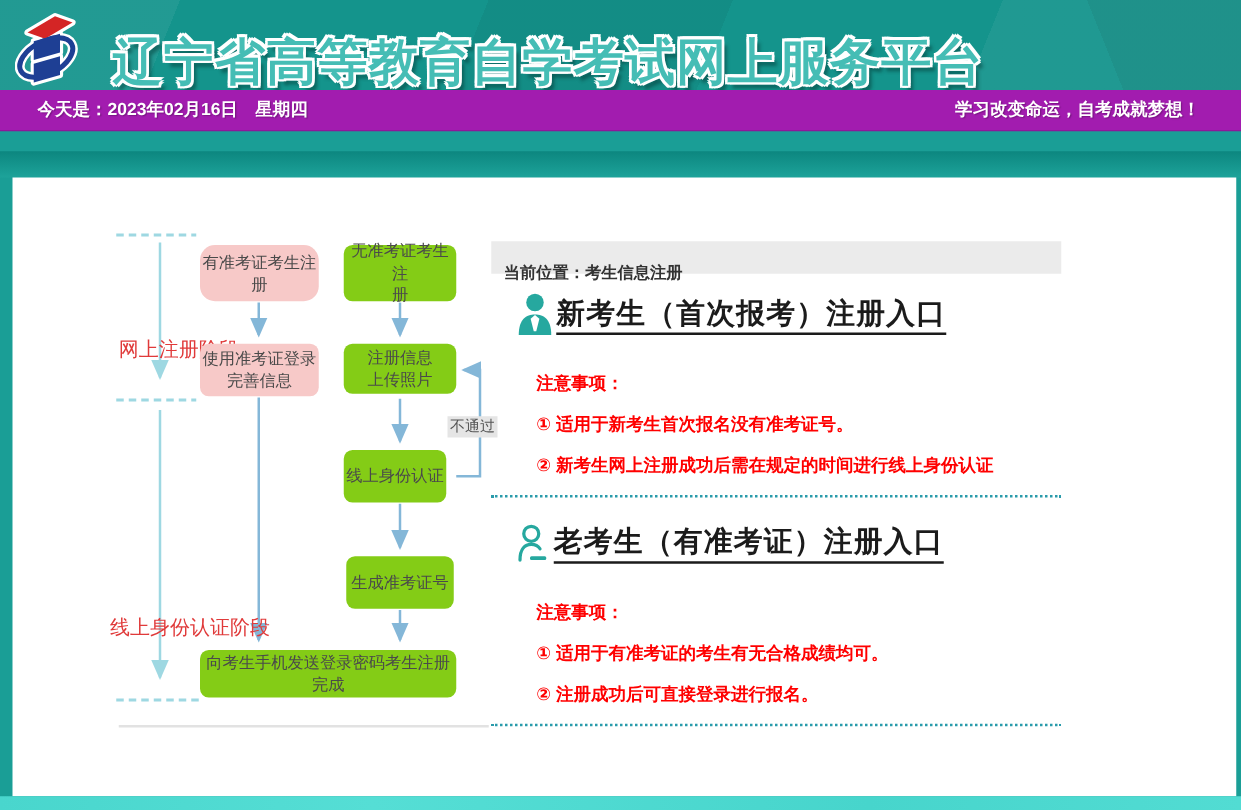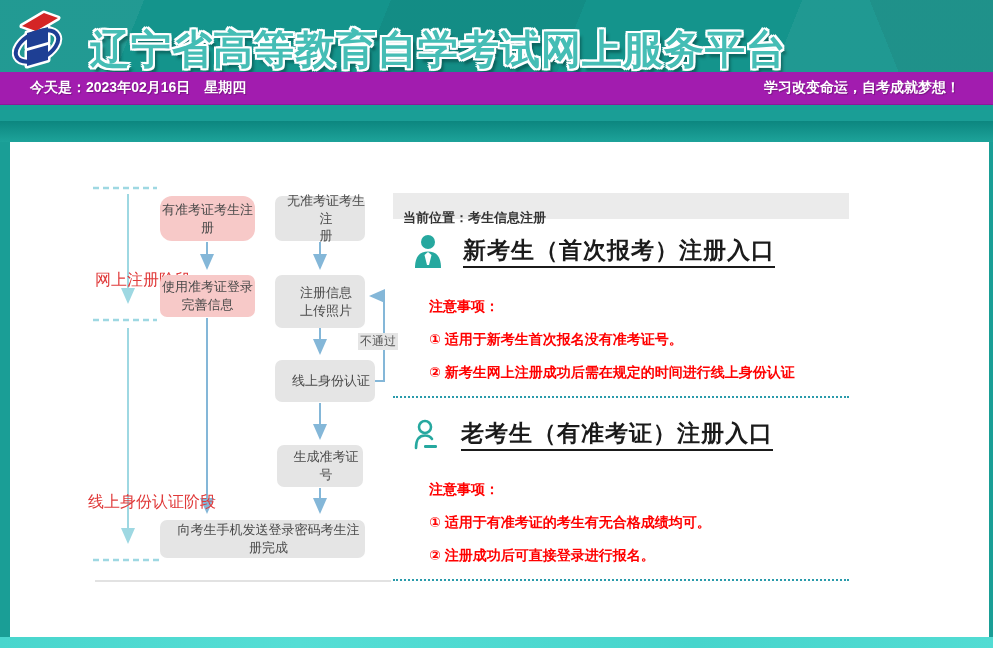--- a/index.html
+++ b/index.html
@@ -57,33 +57,33 @@
   
   .flowchart { position:absolute; left:0; top:0; width:398px; height:495px; }
   .flow-lines { position:absolute; left:0; top:0; }
   .fc-box {
     position:absolute; border-radius:7px;
     display:flex; align-items:center; justify-content:center; text-align:center;
     font-size:13px; color:#4a4a4a; line-height:1.35; white-space:pre-line;
     filter:blur(0.2px);
   }
   .fc-pink { background:#f7c9c8; }
-  .fc-gray { background:#e5e5e5;padding-left:12px; }
+  .fc-gray { background:#84cc16; }
   .stage-label { position:absolute; color:#e03a3a; font-size:16px; white-space:nowrap;margin-top:24px; }
   .fail-label { position:absolute; color:#555; font-size:12px; background:#e5e5e5; padding:0 2px; }
   .fc-divider { position:absolute; left:85px; top:438px; width:296px; height:2px; background:#e2e2e2; }
 
   
   .info { position:absolute; left:383px; top:51px; width:456px; }
   .breadcrumb {
     height:26px; line-height:26px; background:#ebebeb;
     font-size:13px; font-weight:bold; color:#333; padding:12px 10px;
     margin-bottom:16px;
   }
-  .entry-head { display:flex; align-items:center; gap:20px; padding-left:20px; height:36px; margin-bottom:26px; }
+  .entry-head { display:flex; align-items:center; gap:2px; padding-left:20px; height:36px; margin-bottom:26px; }
   .entry-title {
     font-size:23px; font-weight:900; color:#1b1b1b; letter-spacing:1px; white-space:nowrap;
     border-bottom:2px solid #1b1b1b; padding-bottom:3px; line-height:1.1;
     text-decoration:none; display:inline-block;
   }
   .note-title, .note {
     color:#f00; font-size:14px; font-weight:bold; line-height:19px;
     margin:0 0 14px 36px; white-space:nowrap;
   }
   .divider { border:none; border-top:2px dotted #2a9bab; margin:4px 0 20px 0; height:0; }
@@ -148,23 +148,23 @@
       <div class="stage-label" style="left:85px; top:104px;">网上注册阶段</div>
       <div class="stage-label" style="left:78px; top:326px;">线上身份认证阶段</div>
 
       <div class="fc-box fc-pink" style="left:150px; top:54px; width:95px; height:45px;border-radius:12px;">有准考证考生注
 册</div>
       <div class="fc-box fc-pink" style="left:150px; top:133px; width:95px; height:42px;">使用准考证登录
 完善信息</div>
 
       <div class="fc-box fc-gray" style="left:265px; top:54px; width:90px; height:45px;">无准考证考生注
 册</div>
-      <div class="fc-box fc-gray" style="left:265px; top:133px; width:90px; height:53px;">注册信息
+      <div class="fc-box fc-gray" style="left:265px; top:133px; width:90px; height:40px;">注册信息
 上传照片</div>
-      <div class="fc-box fc-gray" style="left:265px; top:218px; width:100px; height:42px;">线上身份认证</div>
+      <div class="fc-box fc-gray" style="left:265px; top:218px; width:82px; height:42px;">线上身份认证</div>
       <div class="fc-box fc-gray" style="left:267px; top:303px; width:86px; height:42px;">生成准考证号</div>
       <div class="fc-box fc-gray" style="left:150px; top:378px; width:205px; height:38px;">向考生手机发送登录密码考生注册完成</div>
 
       <div class="fail-label" style="left:348px; top:191px;">不通过</div>
       <div class="fc-divider"></div>
     </section>
 
     <section class="info">
       <div class="breadcrumb">当前位置：考生信息注册</div>
 

